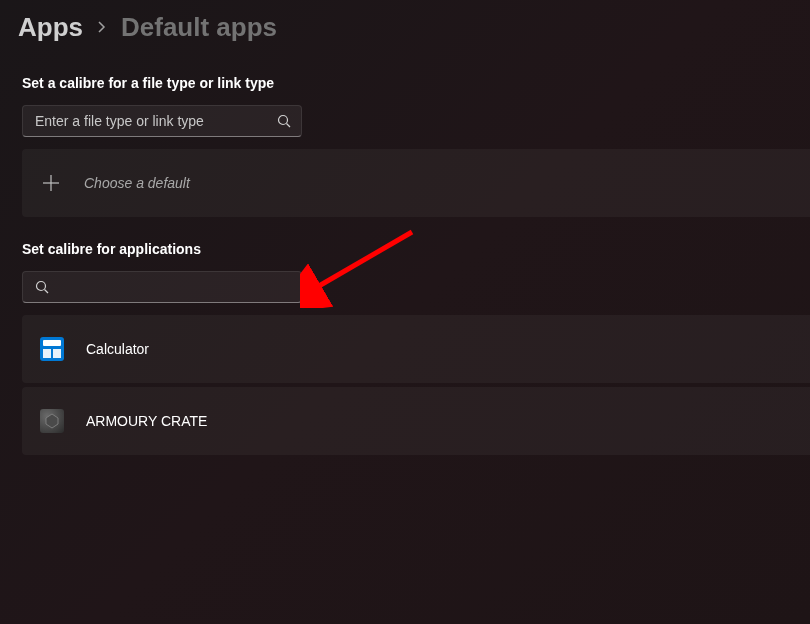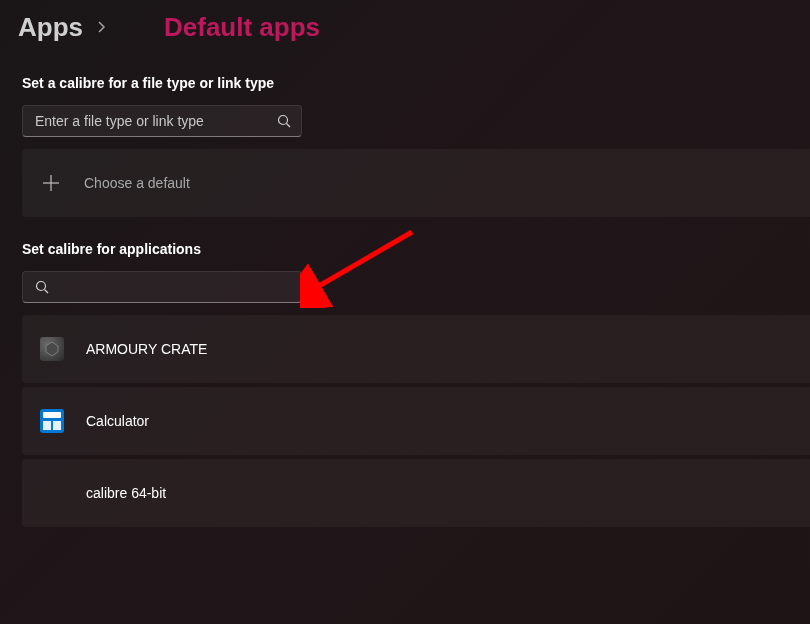--- a/index.html
+++ b/index.html
@@ -27,22 +27,21 @@
       font-weight: 600;
       color: #d0d0d0;
     }
     .breadcrumb-sep {
       font-size: 16px;
       color: #a0a0a0;
     }
     .breadcrumb-current {
       font-size: 26px;
       font-weight: 600;
-      color: #be185d;
-      margin-left: 43px;
+      color: #737373;
     }
     .section-label {
       font-size: 14px;
       font-weight: 600;
       color: #ffffff;
       padding: 24px 22px 10px 22px;
     }
     .search-box {
       margin: 4px 0 0 22px;
       width: 280px;
@@ -86,20 +85,21 @@
       width: 22px;
       height: 22px;
       display: flex;
       align-items: center;
       justify-content: center;
       color: #c0c0c0;
     }
     .choose-default-text {
       font-size: 14px;
       color: #a8a8a8;
+      font-style: italic;
     }
     .app-list {
       margin-top: 12px;
     }
     .app-row {
       margin: 4px 0 0 22px;
       width: 788px;
       height: 68px;
       background: rgba(255,255,255,0.045);
       border-radius: 4px 0 0 4px;
@@ -192,35 +192,31 @@
 <div class="search-box">
   <span class="search-icon">
     <svg width="14" height="14" viewBox="0 0 14 14">
         <circle cx="6" cy="6" r="4.5" stroke="#d0d0d0" stroke-width="1.2" fill="none"></circle>
         <line x1="9.5" y1="9.5" x2="13" y2="13" stroke="#d0d0d0" stroke-width="1.2"></line>
       </svg>
   </span>
 </div>
 
 <div class="app-list" id="app-list">
+    <div class="app-row">
+      <div class="app-icon calc-icon"></div>
+      <span class="app-name">Calculator</span>
+    </div>
     <div class="app-row">
       <div class="app-icon armoury-icon">
         <svg width="18" height="18" viewBox="0 0 18 18">
           <polygon points="9,2 15,6 15,12 9,16 3,12 3,6" fill="#4a4a4a" stroke="#888" stroke-width="0.8"></polygon>
         </svg>
       </div>
       <span class="app-name">ARMOURY CRATE</span>
-    </div>
-    <div class="app-row">
-      <div class="app-icon calc-icon"></div>
-      <span class="app-name">Calculator</span>
-    </div>
-    <div class="app-row">
-      <div class="app-icon blank-icon"></div>
-      <span class="app-name">calibre 64-bit</span>
     </div>
   </div>
 
 <div class="arrow-annotation">
   <svg width="120" height="80" viewBox="0 0 120 80">
     <defs>
       <marker id="ah" markerWidth="12" markerHeight="10" refX="2" refY="5" orient="auto">
         <polygon points="0,0 12,5 0,10" fill="#ff0000"></polygon>
       </marker>
     </defs>

